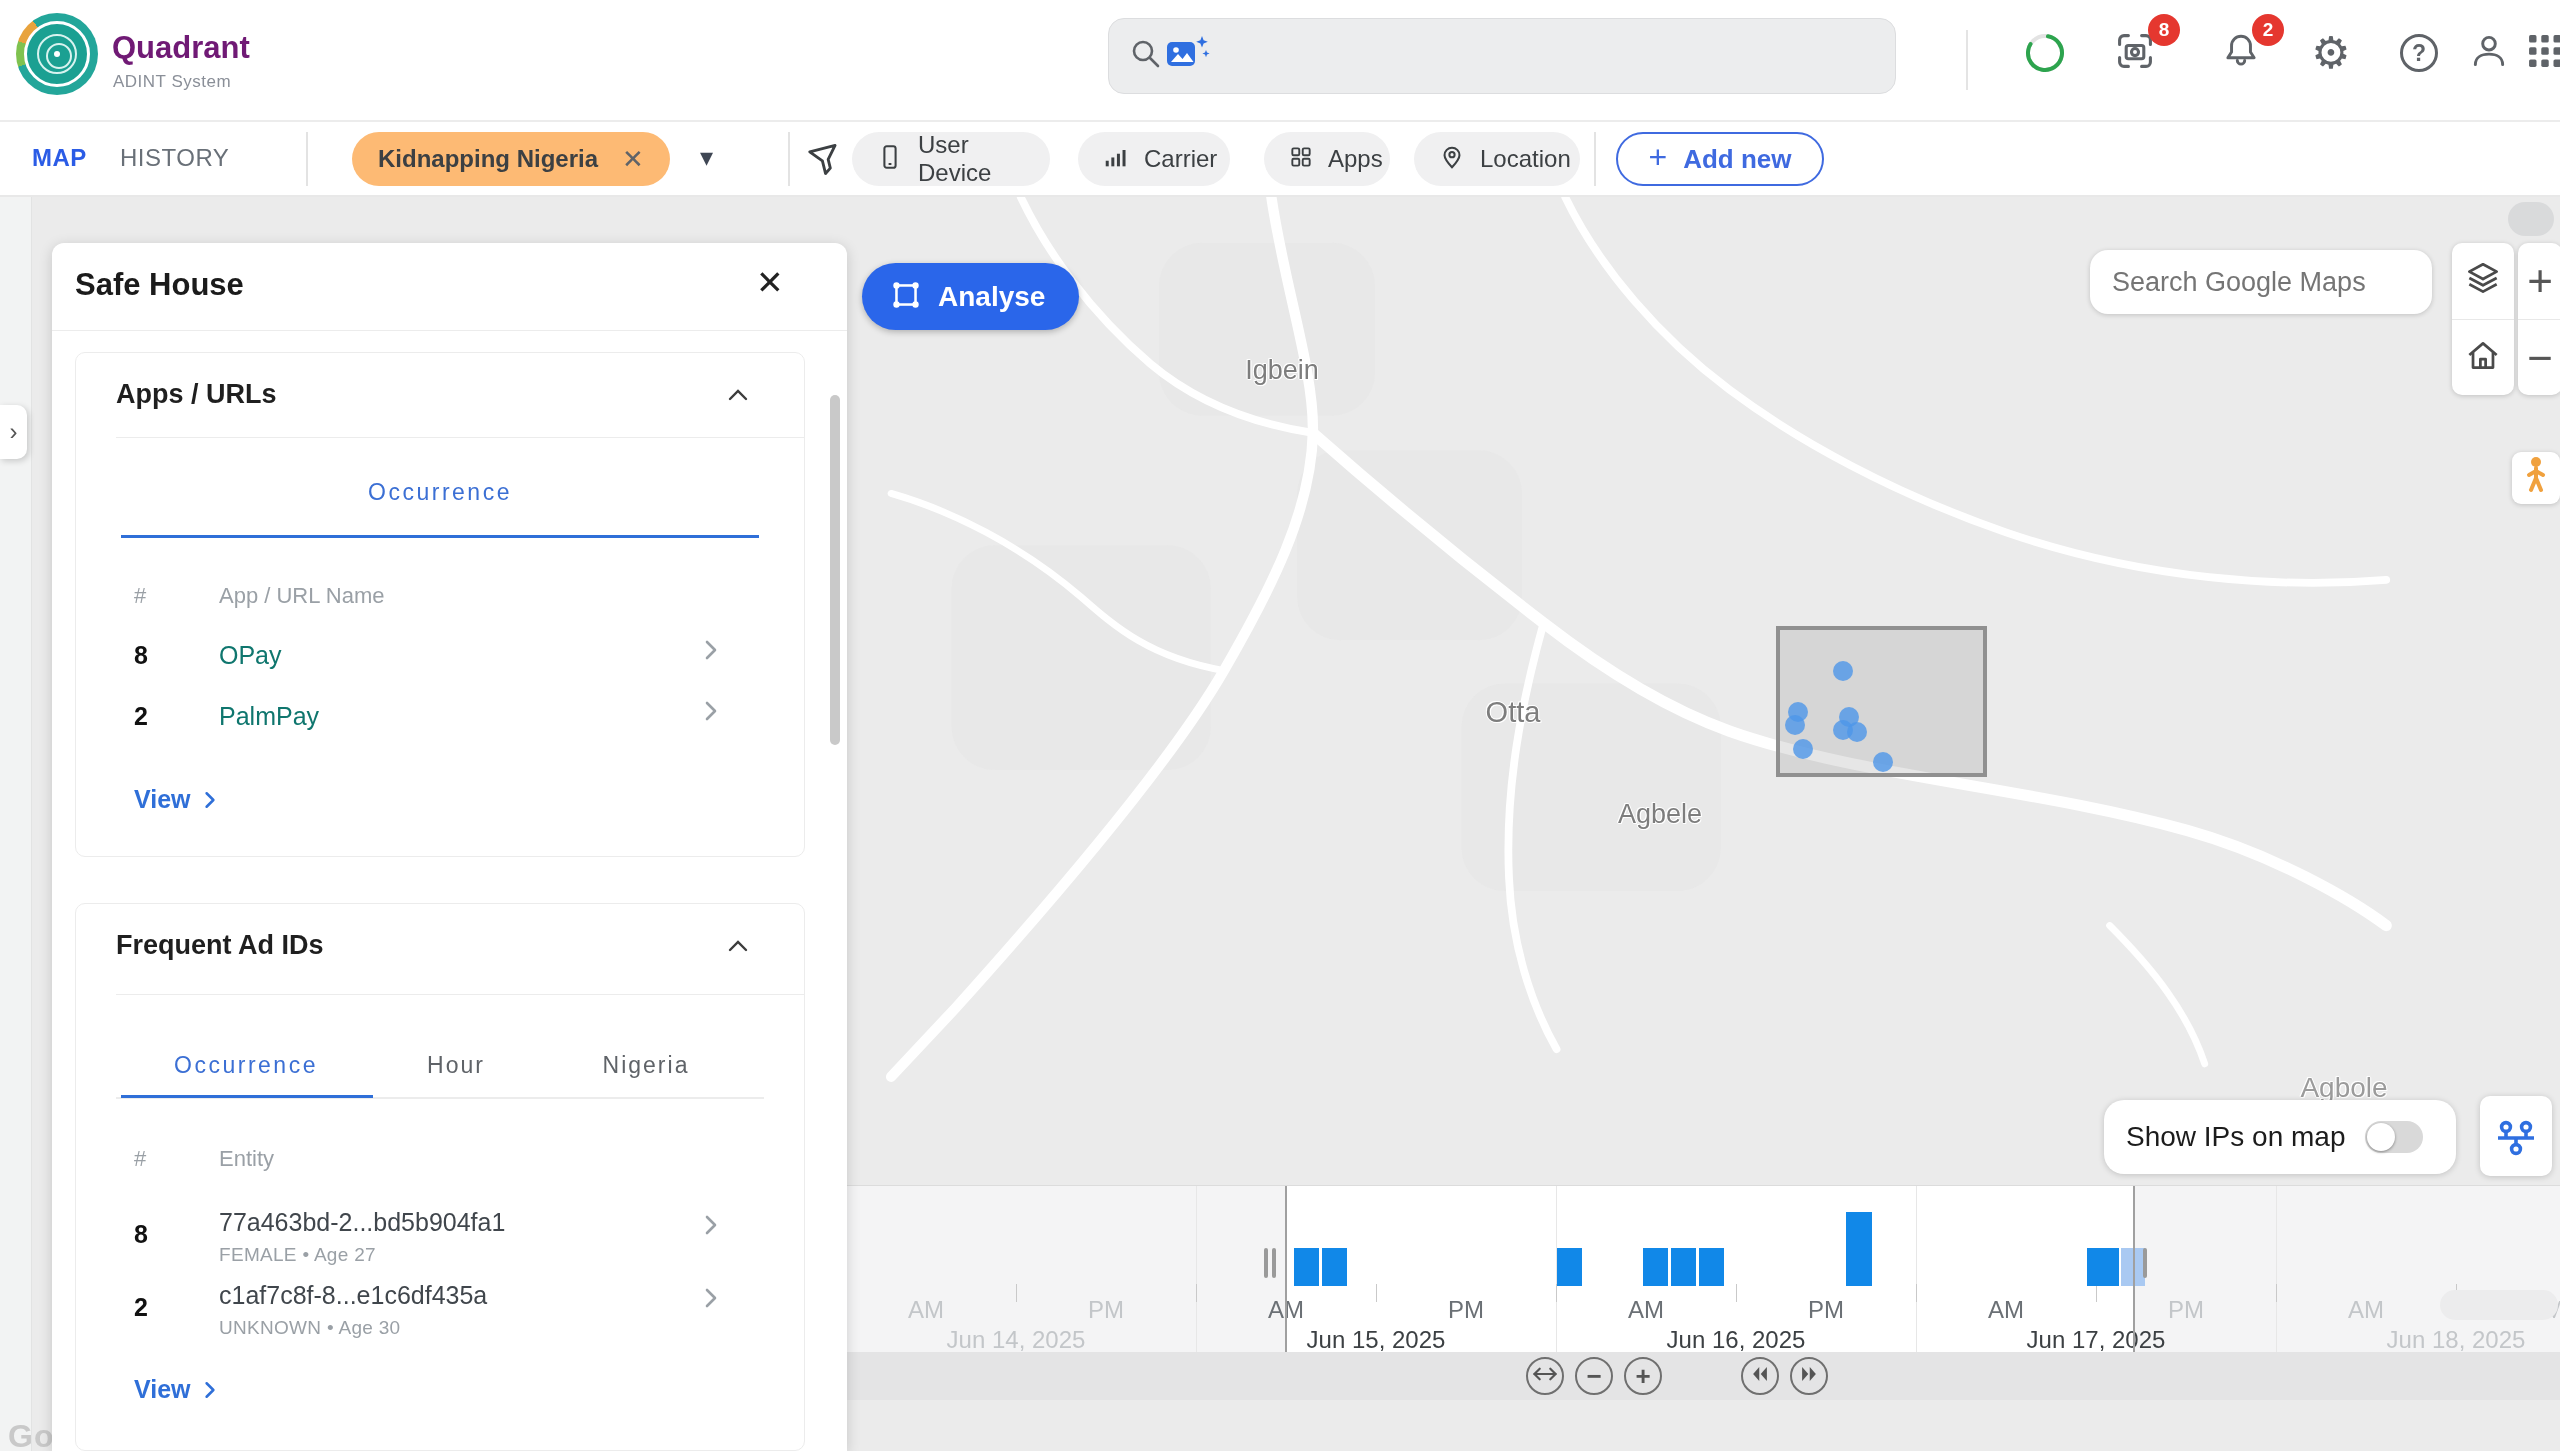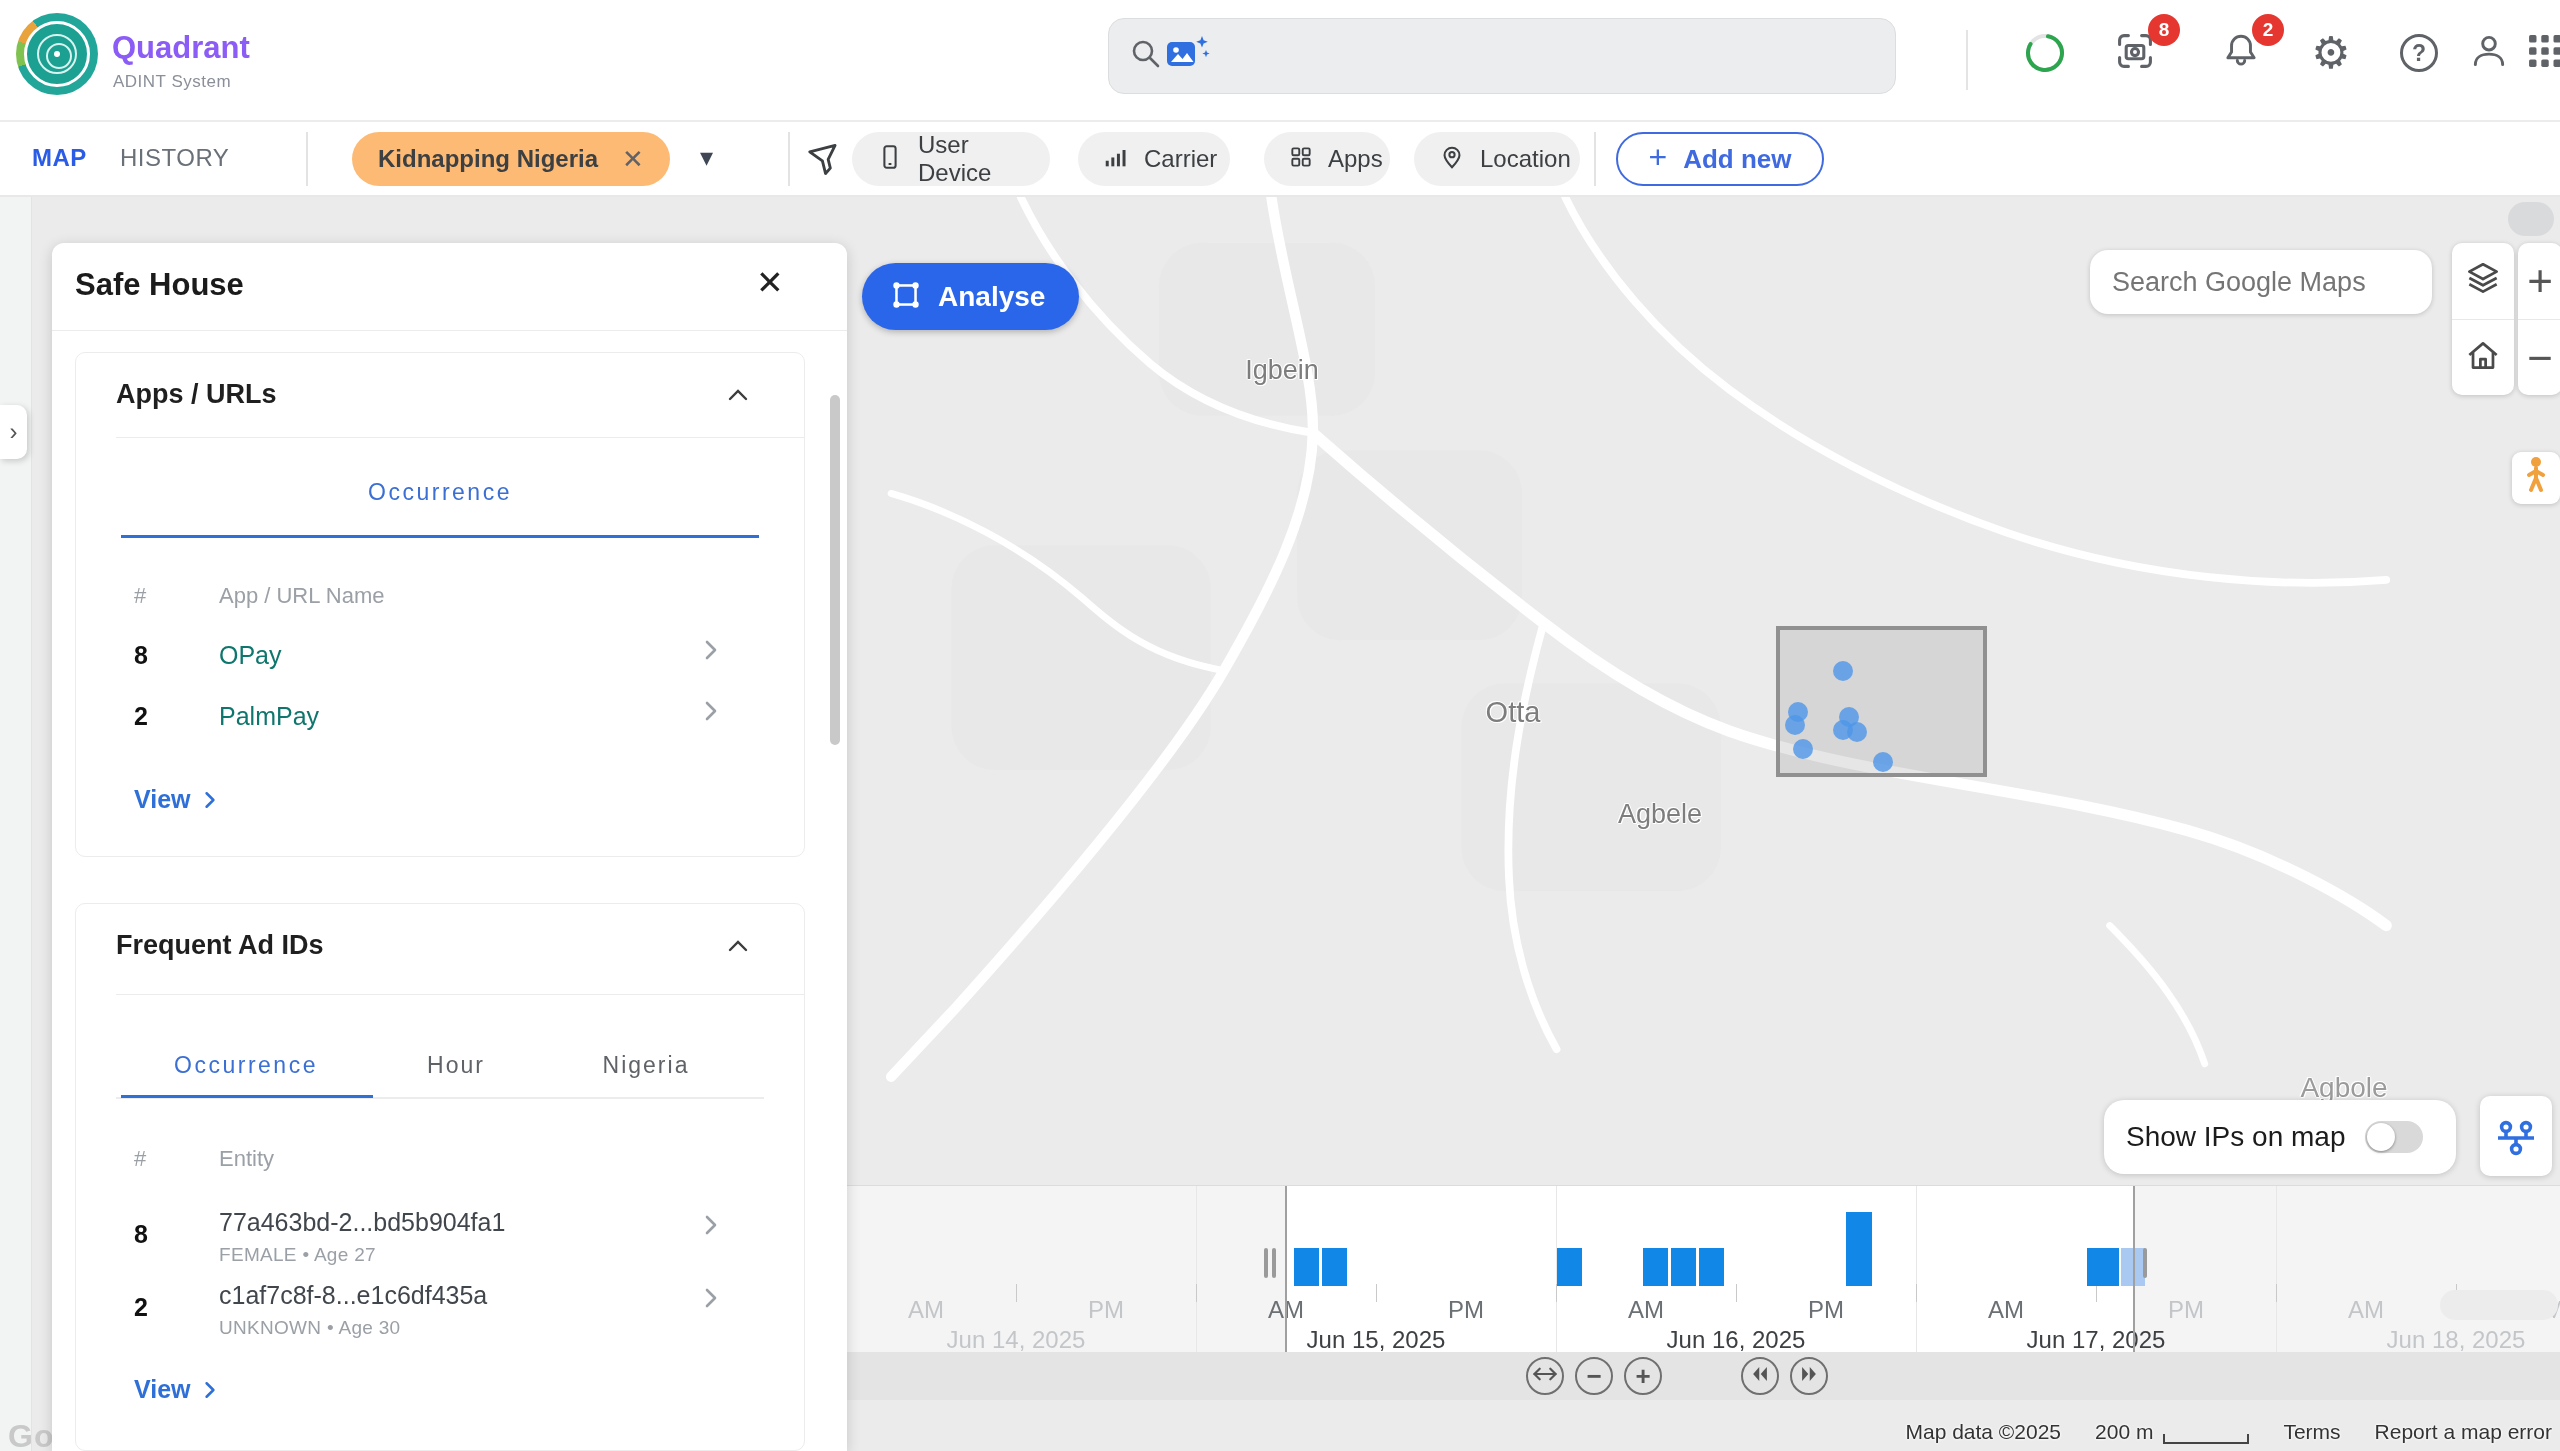--- a/index.html
+++ b/index.html
@@ -13,21 +13,21 @@
   .logo { position:absolute; left:16px; top:13px; width:82px; height:82px; border-radius:50%;
     background:conic-gradient(#23a69a 0 70%, #7fc24f 70% 80%, #e8a33d 80% 90%, #23a69a 90% 100%);
     display:flex; align-items:center; justify-content:center; }
   .logo-inner { width:66px; height:66px; border-radius:50%; background:#1ba092; border:3px solid #fff;
     display:flex; align-items:center; justify-content:center; }
   .logo-rings { width:40px; height:40px; border-radius:50%; border:2px solid #d8f3ef; position:relative; }
   .logo-rings::before { content:""; position:absolute; left:7px; top:7px; width:22px; height:22px;
     border-radius:50%; border:2px solid #d8f3ef; }
   .logo-rings::after { content:""; position:absolute; left:15px; top:15px; width:6px; height:6px;
     border-radius:50%; background:#fff; }
-  .brand-name { position:absolute; left:112px; top:30px; font-size:31px; font-weight:bold; color:#8b5cf6; }
+  .brand-name { position:absolute; left:112px; top:30px; font-size:31px; font-weight:bold; color:#701a75; }
   .brand-sub { position:absolute; left:113px; top:72px; font-size:17px; color:#8a8f98; letter-spacing:.5px; }
 
   .hdr-search { position:absolute; left:1108px; top:18px; width:788px; height:76px; background:#ecedee;
     border:1px solid #dcdddf; border-radius:16px; display:flex; align-items:center; padding:0 20px; }
   .hdr-search input { flex:1; border:none; outline:none; background:transparent; font-size:28px;
     color:#5f6368; margin-left:14px; font-family:inherit; }
   .hdr-search input::placeholder { color:#5f6368; }
 
   .hdr-divider { position:absolute; left:1966px; top:30px; width:2px; height:60px; background:#e4e4e4; }
   .hicon { position:absolute; top:30px; width:46px; height:46px; display:flex; align-items:center;
@@ -293,29 +293,20 @@
           <circle cx="17" cy="8.5" r="2.2" fill="#fff"></circle>
           <line x1="17" y1="10.7" x2="17" y2="14"></line>
           <circle cx="12" cy="19.5" r="2.2" fill="#fff"></circle>
           <line x1="12" y1="14" x2="12" y2="17.3"></line>
         </svg>
     </span>
   </div>
 
   <div class="watermark">Google</div>
 
-  <div class="attribution">
-    <span class="item">Map data ©2025</span>
-    <span class="scale-wrap">
-      <span>200 m</span>
-      <span class="scale-bar"></span>
-    </span>
-    <span class="item">Terms</span>
-    <span class="item">Report a map error</span>
-  </div>
 
   <div class="timeline">
       <div class="tl-zone" style="left: 0px; width: 440px;"></div>
       <div class="tl-zone" style="left: 1288px; width: 427px;"></div>
       <div class="tl-tick" style="left: 171px;"></div>
       <span class="tl-ampm tl-faded" style="left: 81px;">AM</span>
       <span class="tl-ampm tl-faded" style="left: 261px;">PM</span>
       <span class="tl-date tl-faded" style="left: 171px;">Jun 14, 2025</span>
       <div class="tl-dayline" style="left: 351px;"></div>
       <div class="tl-tick" style="left: 351px;"></div>

